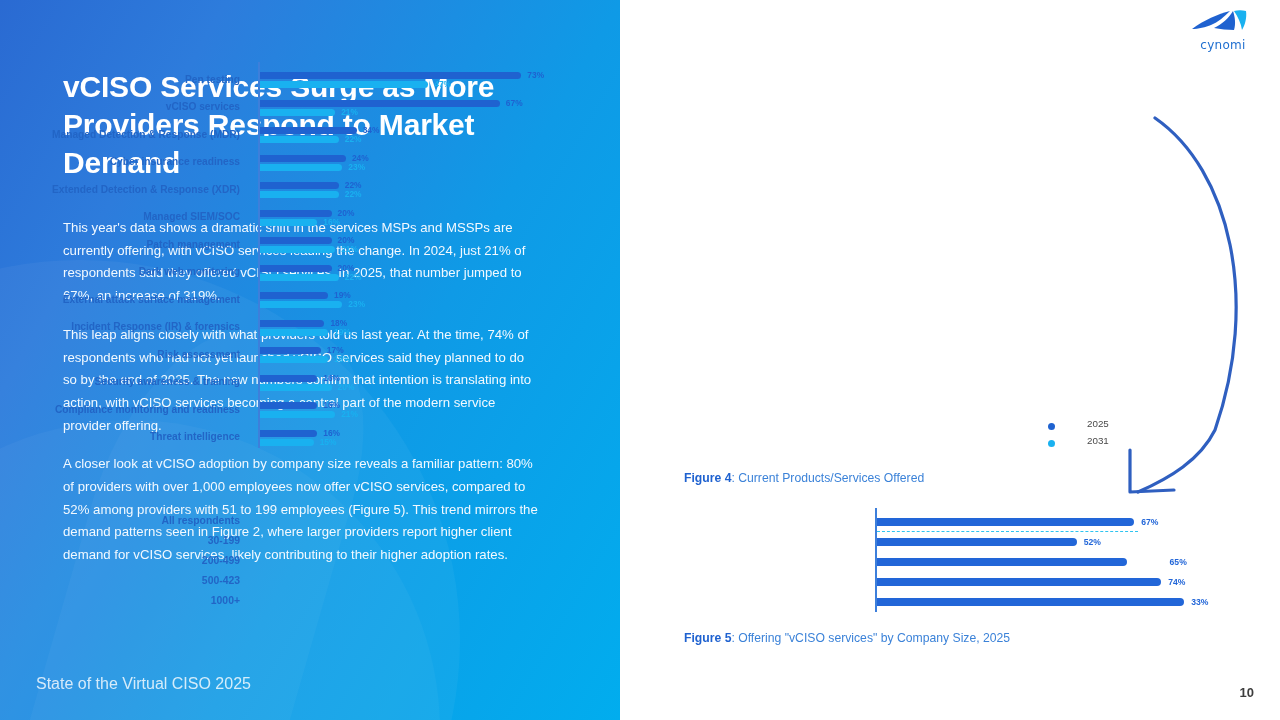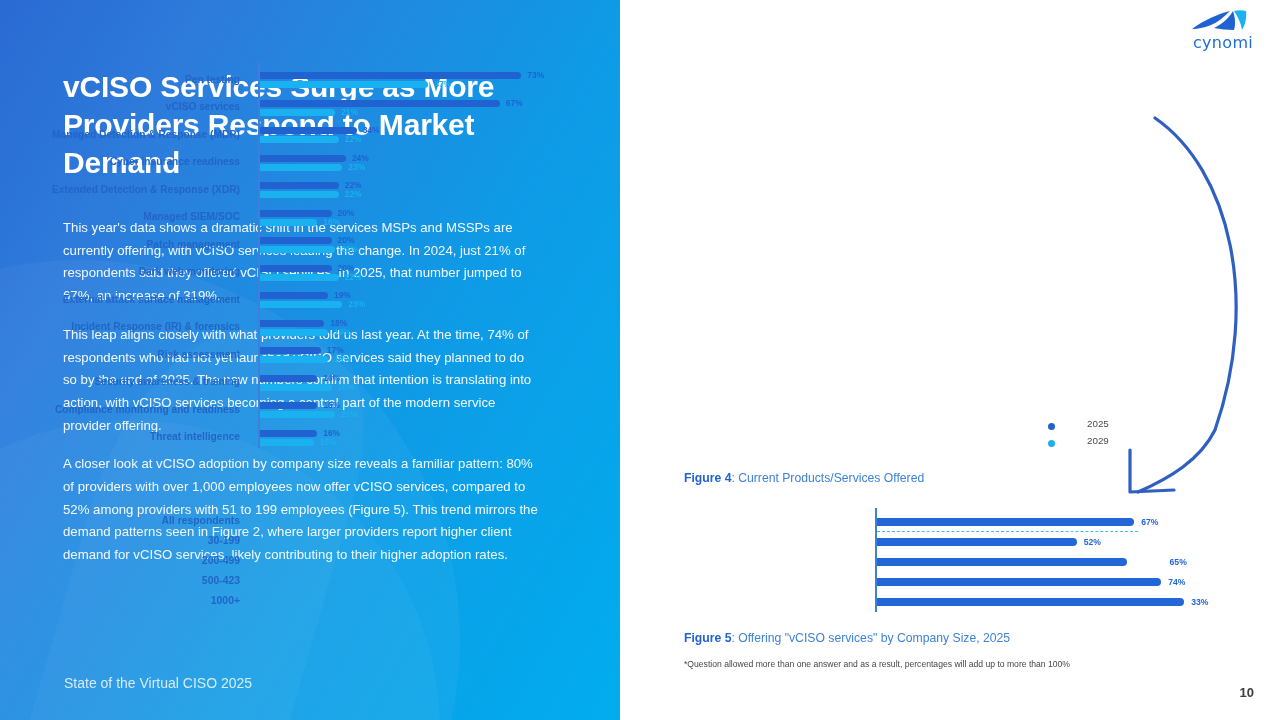--- a/index.html
+++ b/index.html
@@ -41,33 +41,33 @@
     color:#ffffff;font-size:30px;line-height:1.26;font-weight:bold;
     letter-spacing:-0.2px;
   }
   .body-copy{
     position:absolute;left:63px;top:217px;width:478px;
     color:#f2f9ff;font-size:13.2px;line-height:1.72;
   }
   .body-copy p{margin:0 0 16px 0;}
   .footer-note{
     position:absolute;left:36px;top:675px;
-    color:rgba(255,255,255,0.8);font-size:14px;margin-left:28px;
+    color:rgba(255,255,255,0.8);font-size:16px;
   }
 
   
   .right-panel{
     position:absolute;left:620px;top:0;width:660px;height:720px;background:#fff;
   }
 
   
   .logo{position:absolute;right:18px;top:8px;width:78px;height:44px;}
   .logo-word{
     position:absolute;left:0;bottom:0;width:78px;text-align:center;
-    font-size:16px;color:#1f6fd0;letter-spacing:0.3px;
+    font-size:12px;color:#1f6fd0;letter-spacing:0.3px;
     font-family:"DejaVu Sans", sans-serif;
   }
 
   
   .page-number{
     position:absolute;right:26px;bottom:20px;
     font-size:13px;font-weight:bold;color:#3d3d3d;
   }
 
   
@@ -274,21 +274,21 @@
       </div>
   </div>
 
   <div class="legend">
     <div class="legend-row">
       <span class="legend-dot d2025"></span>
       <span class="legend-text">2025</span>
     </div>
     <div class="legend-row">
       <span class="legend-dot d2024"></span>
-      <span class="legend-text">2029</span>
+      <span class="legend-text">2031</span>
     </div>
   </div>
 
   <svg class="arrow-svg" viewBox="0 0 180 400">
     <path d="M55 18 C130 70, 160 200, 115 330 C100 360, 70 378, 38 392" fill="none" stroke="#2f5fc0" stroke-width="3.2" stroke-linecap="round"></path>
     <path d="M30 350 L30 392 L74 390" fill="none" stroke="#2f5fc0" stroke-width="3.2" stroke-linecap="round" stroke-linejoin="round"></path>
   </svg>
 
   <div class="caption cap4">
     <b>Figure 4</b><span>: Current Products/Services Offered</span>
@@ -313,15 +313,14 @@
         <div class="c2-bar" style="top: 598px; width: 307.2px;"></div>
         <div class="c2-val" style="top: 597px; left: 1191.2px;">33%</div>
         <div class="dashline" style="top: 531px; width: 261.28px;"></div>
       </div>
   </div>
 
   <div class="caption cap5">
     <b>Figure 5</b><span>: Offering "vCISO services" by Company Size, 2025</span>
   </div>
 
-  <div class="footnote">*Question allowed more than one answer and as a result, percentages will add up to more than 100%</div>
 
 </div>
 
 </body></html>

